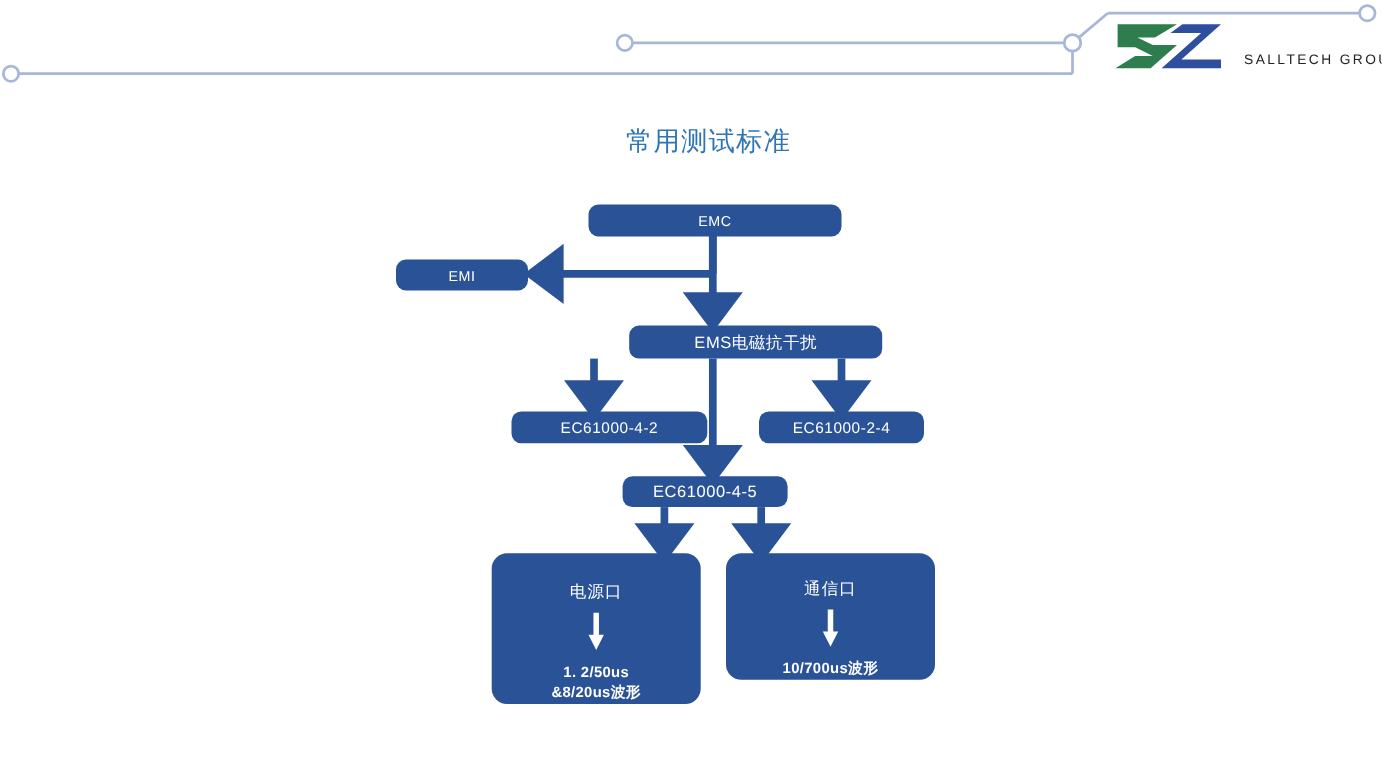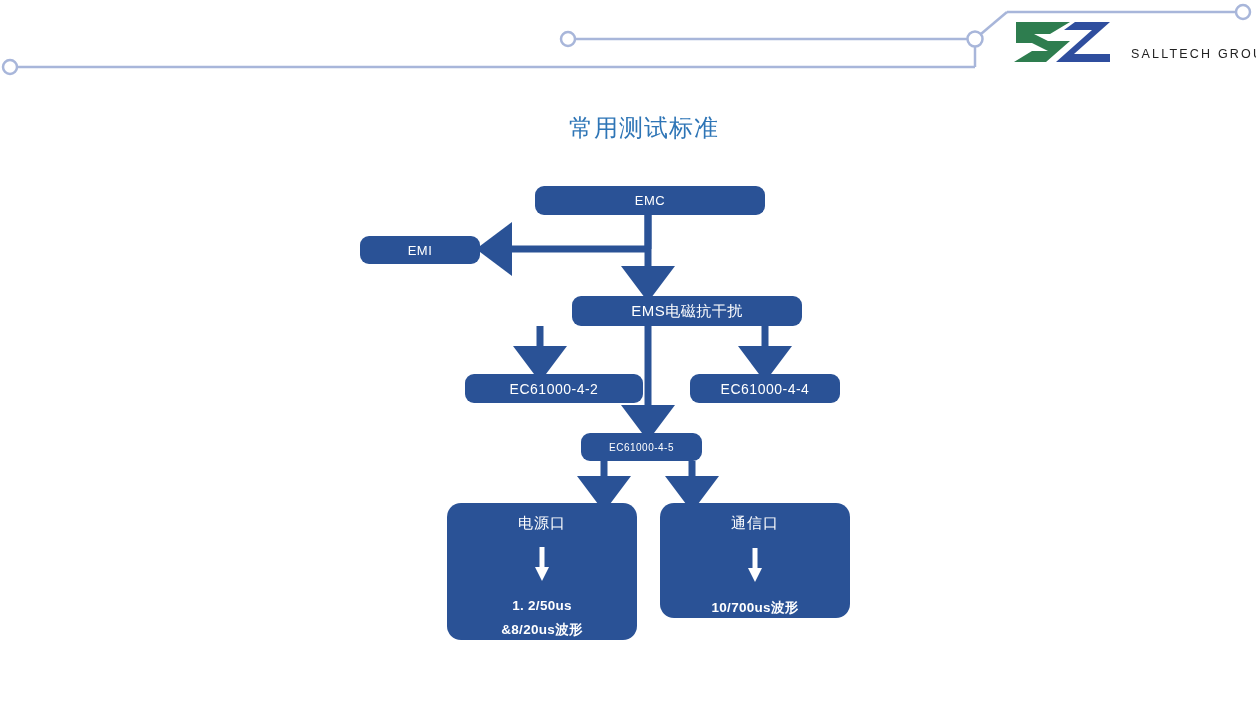--- a/index.html
+++ b/index.html
@@ -110,21 +110,21 @@
     align-items: center;
     justify-content: center;
     text-align: center;
     font-size: 13px;
     letter-spacing: 0.5px;
     box-sizing: border-box;
   }
   .node.big {
     border-radius: 14px;
     flex-direction: column;
-    justify-content: space-between;
+    justify-content: flex-end;
     padding-top: 11px;
   }
   .node-head {
     font-size: 15px;
     letter-spacing: 1px;
   }
   .node-arrow {
     margin: 7px 0 6px 0;
     line-height: 0;
   }
@@ -210,24 +210,24 @@
 
 <div class="node" style="left:535px; top:296px; width:230px; height:30px; font-size:15px;margin-left:37px;">
   <span>EMS电磁抗干扰</span>
 </div>
 
 <div class="node" style="left:465px; top:374px; width:178px; height:29px; font-size:14px;">
   <span>EC61000-4-2</span>
 </div>
 
 <div class="node" style="left:690px; top:374px; width:150px; height:29px; font-size:14px;">
-  <span>EC61000-4-4</span>
-</div>
-
-<div class="node" style="left:581px; top:433px; width:121px; height:28px; font-size:10px;">
+  <span>EC61000-2-4</span>
+</div>
+
+<div class="node" style="left:566px; top:433px; width:150px; height:28px; font-size:15px;">
   <span>EC61000-4-5</span>
 </div>
 
 <div class="node big" style="left:447px; top:503px; width:190px; height:137px;">
   <div class="node-head">电源口</div>
   <div class="node-arrow">
     <svg width="20" height="40" viewBox="0 0 20 40">
       <line x1="10" y1="2" x2="10" y2="24" stroke="#ffffff" stroke-width="5"></line>
       <path d="M3,22 L17,22 L10,36 z" fill="#ffffff"></path>
     </svg>

